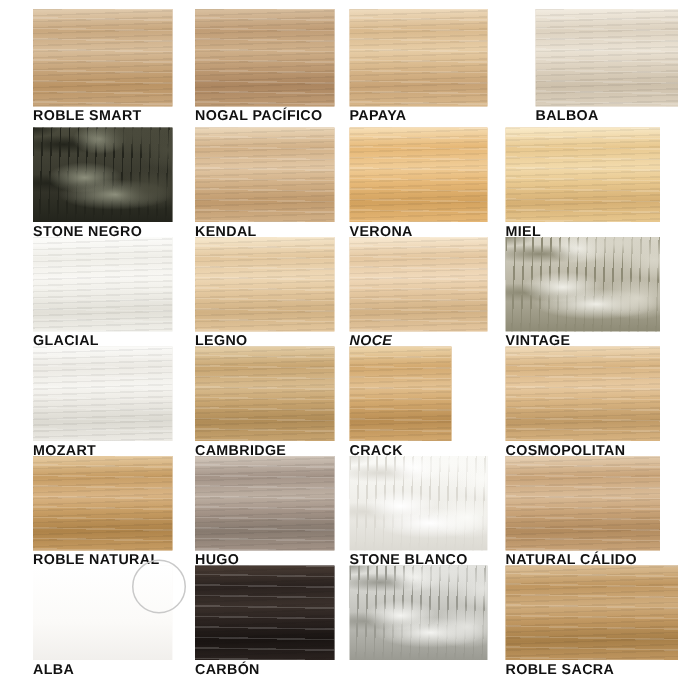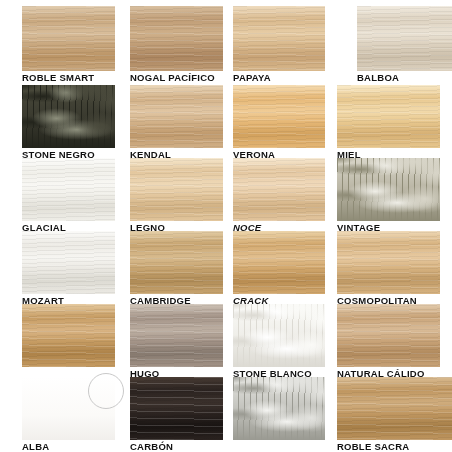--- a/index.html
+++ b/index.html
@@ -122,36 +122,37 @@
         <div class="tex" style="background: repeating-linear-gradient(178deg, rgba(0, 0, 0, 0.055) 0px, rgba(0, 0, 0, 0.055) 1px, rgba(255, 255, 255, 0) 1px, rgba(255, 255, 255, 0) 4px), repeating-linear-gradient(181deg, rgba(255, 255, 255, 0.16) 0px, rgba(255, 255, 255, 0.16) 1px, rgba(255, 255, 255, 0) 1px, rgba(255, 255, 255, 0) 7px), linear-gradient(179deg, rgb(252, 252, 250) 0%, rgb(236, 234, 228) 22%, rgb(246, 245, 241) 42%, rgb(236, 234, 228) 58%, rgb(220, 218, 210) 78%, rgb(236, 234, 228) 100%);"></div>
       </div>
       <div class="label" style="top: 64px;">MOZART</div>
     </div>
     <div class="cell" style="left: 130px; top: 231px; width: 93px; height: 76px;">
       <div class="swatch" style="height: 63px; background-color: rgb(200, 165, 113);">
         <div class="tex" style="background: repeating-linear-gradient(178deg, rgba(0, 0, 0, 0.055) 0px, rgba(0, 0, 0, 0.055) 1px, rgba(255, 255, 255, 0) 1px, rgba(255, 255, 255, 0) 4px), repeating-linear-gradient(181deg, rgba(255, 255, 255, 0.16) 0px, rgba(255, 255, 255, 0.16) 1px, rgba(255, 255, 255, 0) 1px, rgba(255, 255, 255, 0) 7px), linear-gradient(179deg, rgb(230, 209, 171) 0%, rgb(200, 165, 113) 22%, rgb(216, 187, 142) 42%, rgb(200, 165, 113) 58%, rgb(176, 140, 87) 78%, rgb(200, 165, 113) 100%);"></div>
       </div>
       <div class="label" style="top: 64px;">CAMBRIDGE</div>
     </div>
-    <div class="cell" style="left: 233px; top: 231px; width: 92px; height: 76px; font-style: italic;">
+    <div class="cell" style="left: 233px; top: 231px; width: 68px; height: 76px;">
       <div class="swatch" style="height: 63px; background-color: rgb(211, 169, 111);">
         <div class="tex" style="background: repeating-linear-gradient(178deg, rgba(0, 0, 0, 0.055) 0px, rgba(0, 0, 0, 0.055) 1px, rgba(255, 255, 255, 0) 1px, rgba(255, 255, 255, 0) 4px), repeating-linear-gradient(181deg, rgba(255, 255, 255, 0.16) 0px, rgba(255, 255, 255, 0.16) 1px, rgba(255, 255, 255, 0) 1px, rgba(255, 255, 255, 0) 7px), linear-gradient(179deg, rgb(238, 215, 174) 0%, rgb(211, 169, 111) 22%, rgb(226, 192, 144) 42%, rgb(211, 169, 111) 58%, rgb(185, 141, 82) 78%, rgb(211, 169, 111) 100%);"></div>
       </div>
       <div class="label" style="top: 64px;">CRACK</div>
     </div>
     <div class="cell" style="left: 337px; top: 231px; width: 103px; height: 76px;">
       <div class="swatch" style="height: 63px; background-color: rgb(216, 180, 130);">
         <div class="tex" style="background: repeating-linear-gradient(178deg, rgba(0, 0, 0, 0.055) 0px, rgba(0, 0, 0, 0.055) 1px, rgba(255, 255, 255, 0) 1px, rgba(255, 255, 255, 0) 4px), repeating-linear-gradient(181deg, rgba(255, 255, 255, 0.16) 0px, rgba(255, 255, 255, 0.16) 1px, rgba(255, 255, 255, 0) 1px, rgba(255, 255, 255, 0) 7px), linear-gradient(179deg, rgb(241, 220, 187) 0%, rgb(216, 180, 130) 22%, rgb(231, 201, 160) 42%, rgb(216, 180, 130) 58%, rgb(192, 154, 102) 78%, rgb(216, 180, 130) 100%);"></div>
       </div>
       <div class="label" style="top: 64px;">COSMOPOLITAN</div>
     </div>
     <div class="cell" style="left: 22px; top: 304px; width: 93px; height: 76px;">
       <div class="swatch" style="height: 63px; background-color: rgb(199, 157, 100);">
         <div class="tex" style="background: repeating-linear-gradient(178deg, rgba(0, 0, 0, 0.055) 0px, rgba(0, 0, 0, 0.055) 1px, rgba(255, 255, 255, 0) 1px, rgba(255, 255, 255, 0) 4px), repeating-linear-gradient(181deg, rgba(255, 255, 255, 0.16) 0px, rgba(255, 255, 255, 0.16) 1px, rgba(255, 255, 255, 0) 1px, rgba(255, 255, 255, 0) 7px), linear-gradient(179deg, rgb(232, 205, 163) 0%, rgb(199, 157, 100) 22%, rgb(217, 180, 132) 42%, rgb(199, 157, 100) 58%, rgb(174, 131, 73) 78%, rgb(199, 157, 100) 100%);"></div>
       </div>
+      <div class="label" style="top: 64px;">ROBLE NATURAL</div>
     </div>
     <div class="cell" style="left: 130px; top: 304px; width: 93px; height: 76px;">
       <div class="swatch" style="height: 63px; background-color: rgb(164, 148, 136);">
         <div class="tex" style="background: repeating-linear-gradient(178deg, rgba(0, 0, 0, 0.055) 0px, rgba(0, 0, 0, 0.055) 1px, rgba(255, 255, 255, 0) 1px, rgba(255, 255, 255, 0) 4px), repeating-linear-gradient(181deg, rgba(255, 255, 255, 0.16) 0px, rgba(255, 255, 255, 0.16) 1px, rgba(255, 255, 255, 0) 1px, rgba(255, 255, 255, 0) 7px), linear-gradient(179deg, rgb(212, 201, 189) 0%, rgb(164, 148, 136) 22%, rgb(189, 175, 162) 42%, rgb(164, 148, 136) 58%, rgb(135, 122, 111) 78%, rgb(164, 148, 136) 100%);"></div>
       </div>
       <div class="label" style="top: 64px;">HUGO</div>
     </div>
     <div class="cell" style="left: 233px; top: 304px; width: 92px; height: 76px;">
       <div class="swatch" style="height: 63px; background-color: rgb(239, 238, 233);">
         <div class="tex" style="background: radial-gradient(28% 14% at 0% 0%, rgb(220, 218, 211) 0%, rgba(255, 255, 255, 0) 70%), radial-gradient(38% 23% at 37% 53%, rgb(255, 255, 255) 0%, rgba(255, 255, 255, 0) 70%), radial-gradient(48% 32% at 74% 6%, rgb(250, 250, 247) 0%, rgba(255, 255, 255, 0) 70%), radial-gradient(58% 14% at 11% 59%, rgb(220, 218, 211) 0%, rgba(255, 255, 255, 0) 70%), radial-gradient(28% 23% at 48% 12%, rgb(255, 255, 255) 0%, rgba(255, 255, 255, 0) 70%), radial-gradient(38% 32% at 85% 65%, rgb(250, 250, 247) 0%, rgba(255, 255, 255, 0) 70%), radial-gradient(48% 14% at 22% 18%, rgb(220, 218, 211) 0%, rgba(255, 255, 255, 0) 70%), radial-gradient(58% 23% at 59% 71%, rgb(255, 255, 255) 0%, rgba(255, 255, 255, 0) 70%), radial-gradient(28% 32% at 96% 24%, rgb(250, 250, 247) 0%, rgba(255, 255, 255, 0) 70%), repeating-linear-gradient(92deg, rgb(220, 218, 211) 0px, rgb(220, 218, 211) 1px, rgba(255, 255, 255, 0) 1px, rgba(255, 255, 255, 0) 6px), linear-gradient(rgb(250, 250, 247) 0%, rgb(239, 238, 233) 50%, rgb(220, 218, 211) 100%);"></div>

